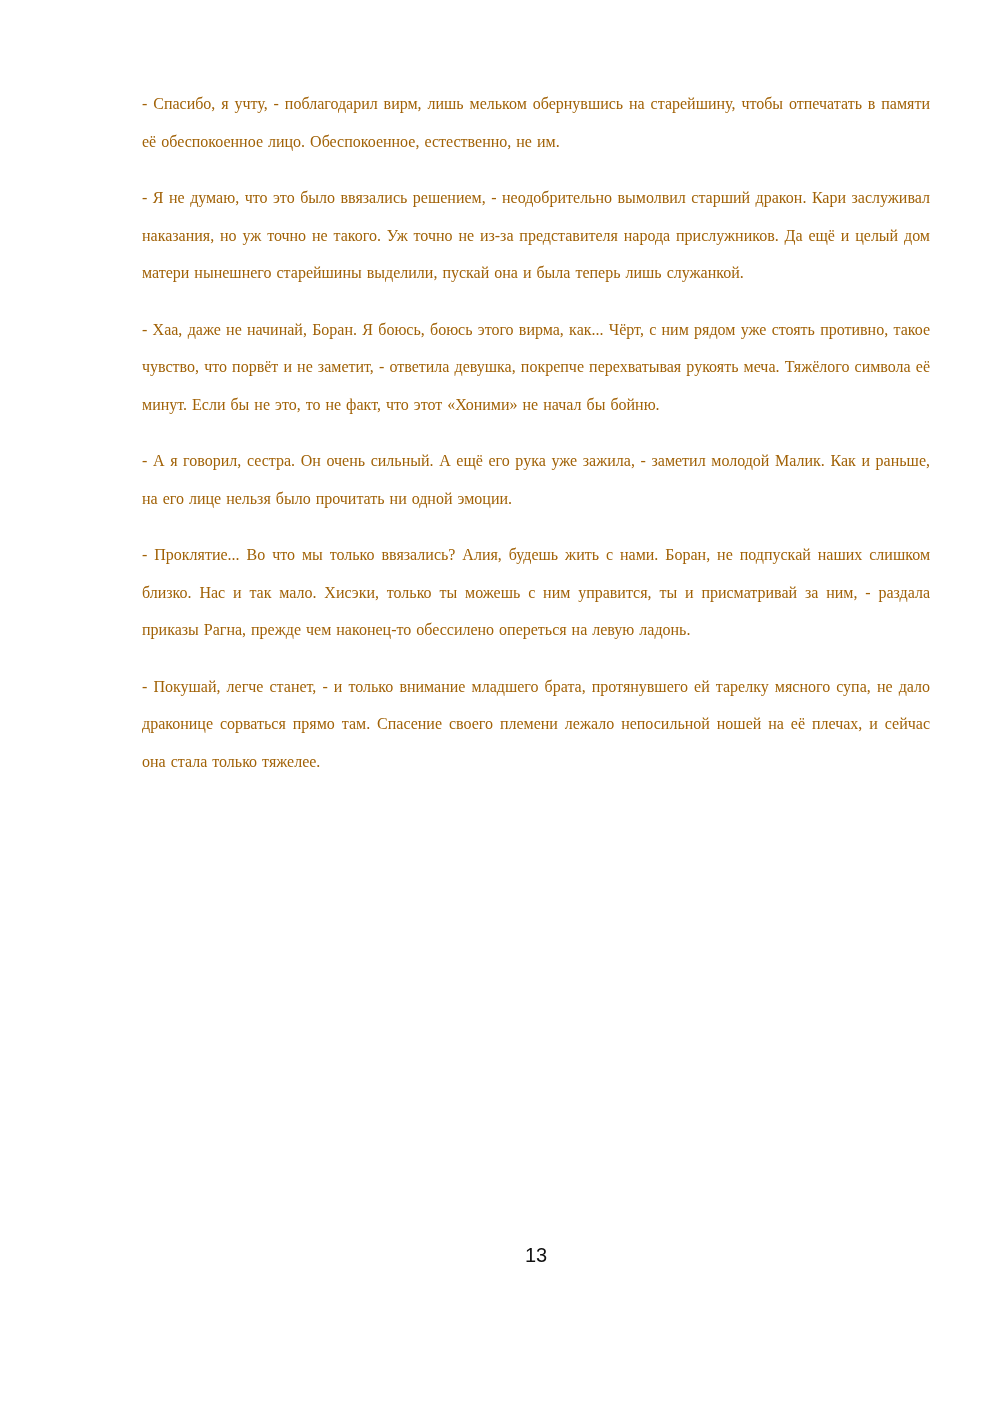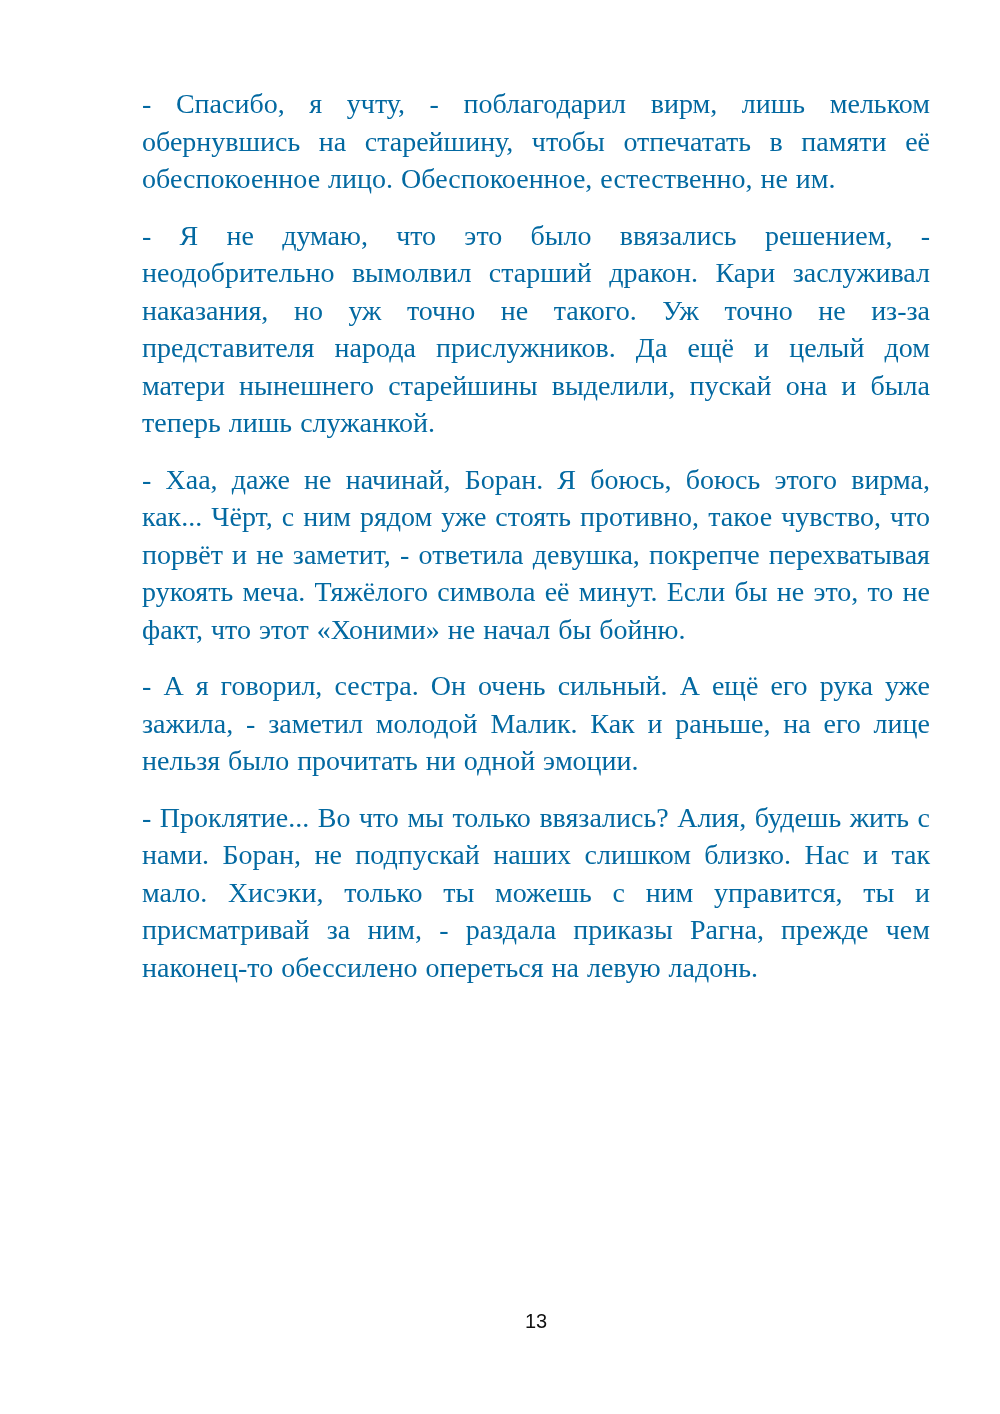--- a/index.html
+++ b/index.html
@@ -16,45 +16,46 @@
     font-family: "Liberation Serif", serif;
   }
   .content {
     position: absolute;
     left: 142px;
     top: 85px;
     width: 788px;
   }
   p.para {
     margin: 0 0 19px 0;
-    font-size: 28px;
+    font-size: 16px;
     line-height: 37.5px;
     text-align: justify;
-    color: #0369a1;
+    color: #a16207;
     word-spacing: 1px;
   }
   p.para.indent {
     text-indent: 58px;
   }
   .page-number {
     position: absolute;
     left: 142px;
     width: 788px;
-    top: 1310px;
+    top: 1244px;
     text-align: center;
     font-family: "Liberation Sans", sans-serif;
     font-size: 20px;
     color: #111111;
   }
 </style>
 </head>
 <body>
 
 <div class="page">
   <div class="content">
       <p class="para">- Спасибо, я учту, - поблагодарил вирм, лишь мельком обернувшись на старейшину, чтобы отпечатать в памяти её обеспокоенное лицо. Обеспокоенное, естественно, не им.</p>
       <p class="para">- Я не думаю, что это было ввязались решением, - неодобрительно вымолвил старший дракон. Кари заслуживал наказания, но уж точно не такого. Уж точно не из-за представителя народа прислужников. Да ещё и целый дом матери нынешнего старейшины выделили, пускай она и была теперь лишь служанкой.</p>
       <p class="para">- Хаа, даже не начинай, Боран. Я боюсь, боюсь этого вирма, как... Чёрт, с ним рядом уже стоять противно, такое чувство, что порвёт и не заметит, - ответила девушка, покрепче перехватывая рукоять меча. Тяжёлого символа её минут. Если бы не это, то не факт, что этот «Хоними» не начал бы бойню.</p>
       <p class="para">- А я говорил, сестра. Он очень сильный. А ещё его рука уже зажила, - заметил молодой Малик. Как и раньше, на его лице нельзя было прочитать ни одной эмоции.</p>
       <p class="para">- Проклятие... Во что мы только ввязались? Алия, будешь жить с нами. Боран, не подпускай наших слишком близко. Нас и так мало. Хисэки, только ты можешь с ним управится, ты и присматривай за ним, - раздала приказы Рагна, прежде чем наконец-то обессилено опереться на левую ладонь.</p>
+      <p class="para">- Покушай, легче станет, - и только внимание младшего брата, протянувшего ей тарелку мясного супа, не дало драконице сорваться прямо там. Спасение своего племени лежало непосильной ношей на её плечах, и сейчас она стала только тяжелее.</p>
     </div>
   <div class="page-number">13</div>
 </div>
 
 </body></html>

